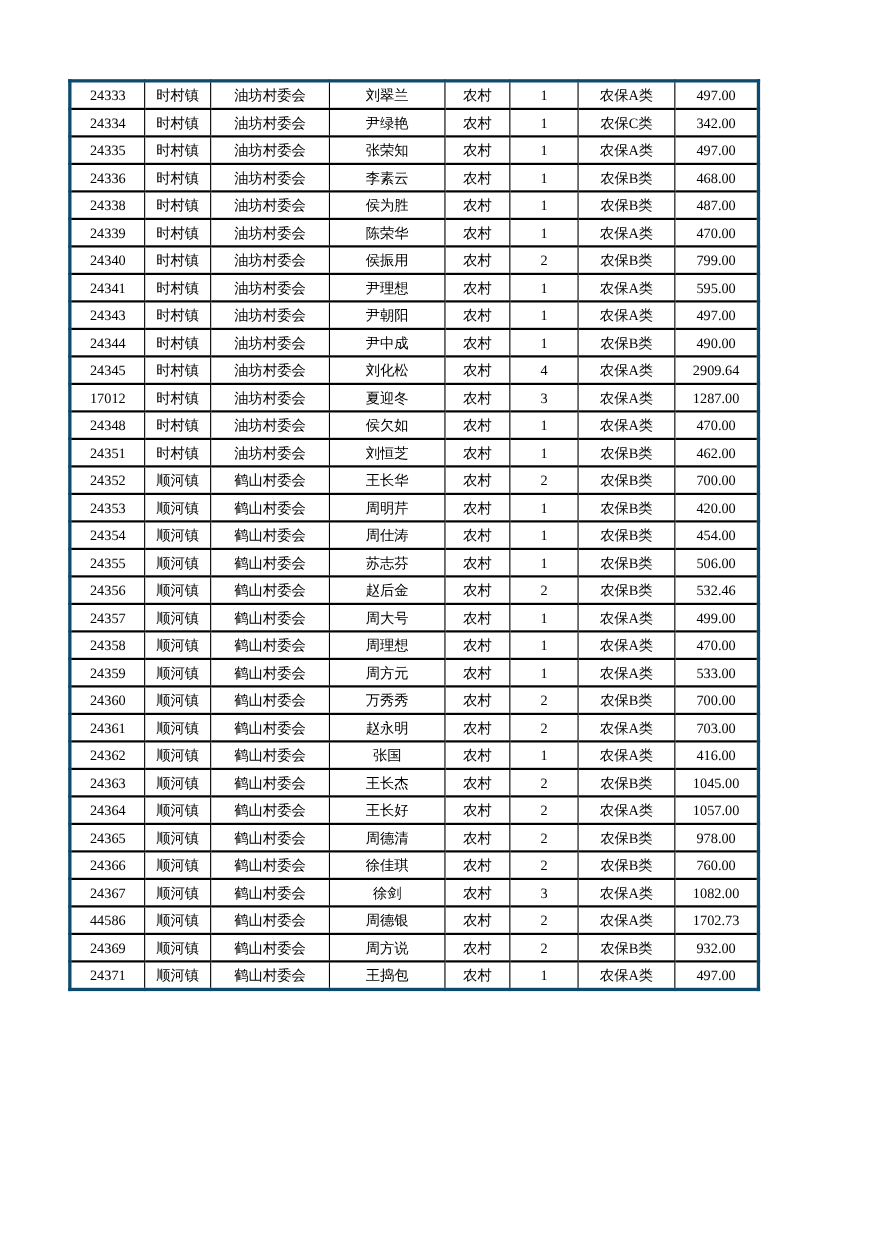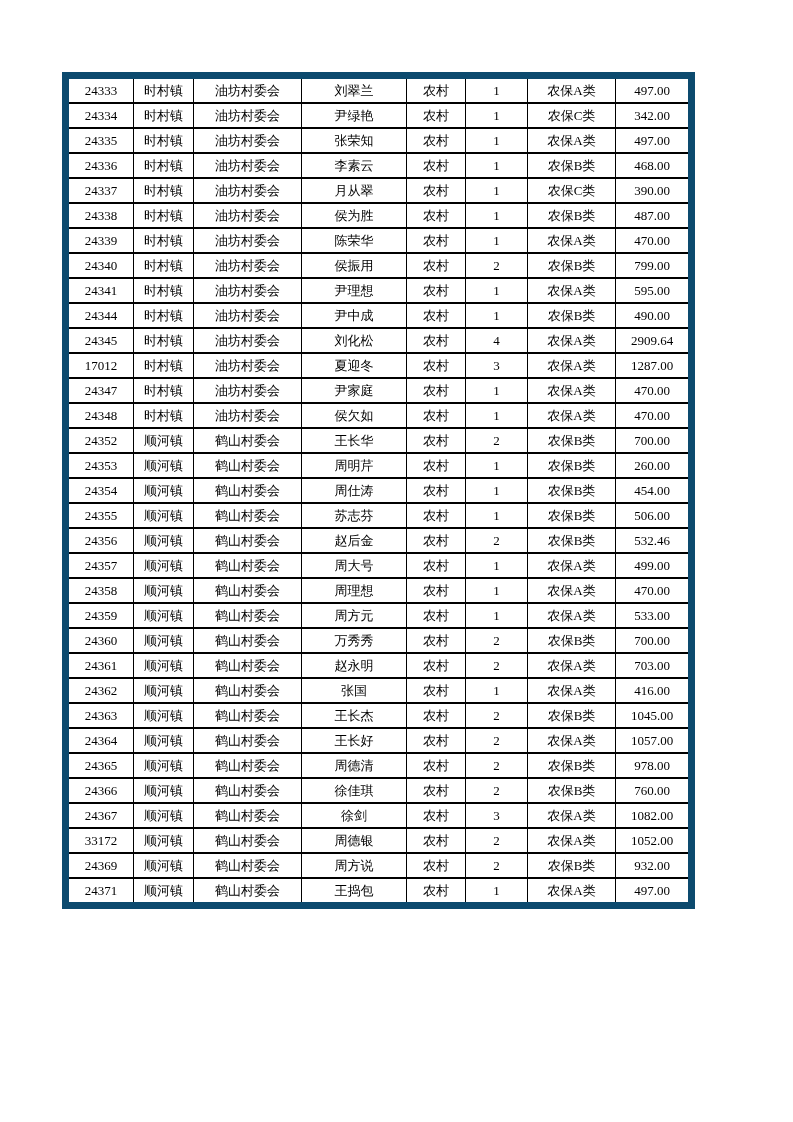--- a/index.html
+++ b/index.html
@@ -23,21 +23,21 @@
     background: #ffffff;
     overflow: hidden;
   }
   table.data-table {
     position: absolute;
     left: 62px;
     top: 72px;
     width: 626px;
     border-collapse: collapse;
     table-layout: fixed;
-    border: 7px solid #0c4a6e;
+    border: 3px solid #0c4a6e;
   }
   table.data-table td {
     border: solid #000000;
     border-width: 2px 1px; 
     height: 23px;
     padding: 0 2px;
     font-size: 13px;
     line-height: 23px;
     text-align: center;
     vertical-align: middle;
@@ -107,30 +107,20 @@
     <td>24336</td>
     <td>时村镇</td>
     <td>油坊村委会</td>
     <td>李素云</td>
     <td>农村</td>
     <td>1</td>
     <td>农保B类</td>
     <td>468.00</td>
   </tr>
 
-  <tr>
-    <td>24337</td>
-    <td>时村镇</td>
-    <td>油坊村委会</td>
-    <td>月从翠</td>
-    <td>农村</td>
-    <td>1</td>
-    <td>农保C类</td>
-    <td>390.00</td>
-  </tr>
 
   <tr>
     <td>24338</td>
     <td>时村镇</td>
     <td>油坊村委会</td>
     <td>侯为胜</td>
     <td>农村</td>
     <td>1</td>
     <td>农保B类</td>
     <td>487.00</td>
@@ -163,20 +153,30 @@
     <td>时村镇</td>
     <td>油坊村委会</td>
     <td>尹理想</td>
     <td>农村</td>
     <td>1</td>
     <td>农保A类</td>
     <td>595.00</td>
   </tr>
 
 
+  <tr>
+    <td>24343</td>
+    <td>时村镇</td>
+    <td>油坊村委会</td>
+    <td>尹朝阳</td>
+    <td>农村</td>
+    <td>1</td>
+    <td>农保A类</td>
+    <td>497.00</td>
+  </tr>
 
   <tr>
     <td>24344</td>
     <td>时村镇</td>
     <td>油坊村委会</td>
     <td>尹中成</td>
     <td>农村</td>
     <td>1</td>
     <td>农保B类</td>
     <td>490.00</td>
@@ -197,145 +197,145 @@
     <td>17012</td>
     <td>时村镇</td>
     <td>油坊村委会</td>
     <td>夏迎冬</td>
     <td>农村</td>
     <td>3</td>
     <td>农保A类</td>
     <td>1287.00</td>
   </tr>
 
-  <tr>
-    <td>24347</td>
-    <td>时村镇</td>
-    <td>油坊村委会</td>
-    <td>尹家庭</td>
+
+  <tr>
+    <td>24348</td>
+    <td>时村镇</td>
+    <td>油坊村委会</td>
+    <td>侯欠如</td>
     <td>农村</td>
     <td>1</td>
     <td>农保A类</td>
     <td>470.00</td>
   </tr>
 
-  <tr>
-    <td>24348</td>
-    <td>时村镇</td>
-    <td>油坊村委会</td>
-    <td>侯欠如</td>
+
+
+  <tr>
+    <td>24351</td>
+    <td>时村镇</td>
+    <td>油坊村委会</td>
+    <td>刘恒芝</td>
+    <td>农村</td>
+    <td>1</td>
+    <td>农保B类</td>
+    <td>462.00</td>
+  </tr>
+
+  <tr>
+    <td>24352</td>
+    <td>顺河镇</td>
+    <td>鹤山村委会</td>
+    <td>王长华</td>
+    <td>农村</td>
+    <td>2</td>
+    <td>农保B类</td>
+    <td>700.00</td>
+  </tr>
+
+  <tr>
+    <td>24353</td>
+    <td>顺河镇</td>
+    <td>鹤山村委会</td>
+    <td>周明芹</td>
+    <td>农村</td>
+    <td>1</td>
+    <td>农保B类</td>
+    <td>420.00</td>
+  </tr>
+
+  <tr>
+    <td>24354</td>
+    <td>顺河镇</td>
+    <td>鹤山村委会</td>
+    <td>周仕涛</td>
+    <td>农村</td>
+    <td>1</td>
+    <td>农保B类</td>
+    <td>454.00</td>
+  </tr>
+
+  <tr>
+    <td>24355</td>
+    <td>顺河镇</td>
+    <td>鹤山村委会</td>
+    <td>苏志芬</td>
+    <td>农村</td>
+    <td>1</td>
+    <td>农保B类</td>
+    <td>506.00</td>
+  </tr>
+
+  <tr>
+    <td>24356</td>
+    <td>顺河镇</td>
+    <td>鹤山村委会</td>
+    <td>赵后金</td>
+    <td>农村</td>
+    <td>2</td>
+    <td>农保B类</td>
+    <td>532.46</td>
+  </tr>
+
+  <tr>
+    <td>24357</td>
+    <td>顺河镇</td>
+    <td>鹤山村委会</td>
+    <td>周大号</td>
+    <td>农村</td>
+    <td>1</td>
+    <td>农保A类</td>
+    <td>499.00</td>
+  </tr>
+
+  <tr>
+    <td>24358</td>
+    <td>顺河镇</td>
+    <td>鹤山村委会</td>
+    <td>周理想</td>
     <td>农村</td>
     <td>1</td>
     <td>农保A类</td>
     <td>470.00</td>
   </tr>
 
-
-
-
-  <tr>
-    <td>24352</td>
-    <td>顺河镇</td>
-    <td>鹤山村委会</td>
-    <td>王长华</td>
+  <tr>
+    <td>24359</td>
+    <td>顺河镇</td>
+    <td>鹤山村委会</td>
+    <td>周方元</td>
+    <td>农村</td>
+    <td>1</td>
+    <td>农保A类</td>
+    <td>533.00</td>
+  </tr>
+
+  <tr>
+    <td>24360</td>
+    <td>顺河镇</td>
+    <td>鹤山村委会</td>
+    <td>万秀秀</td>
     <td>农村</td>
     <td>2</td>
     <td>农保B类</td>
     <td>700.00</td>
   </tr>
 
   <tr>
-    <td>24353</td>
-    <td>顺河镇</td>
-    <td>鹤山村委会</td>
-    <td>周明芹</td>
-    <td>农村</td>
-    <td>1</td>
-    <td>农保B类</td>
-    <td>260.00</td>
-  </tr>
-
-  <tr>
-    <td>24354</td>
-    <td>顺河镇</td>
-    <td>鹤山村委会</td>
-    <td>周仕涛</td>
-    <td>农村</td>
-    <td>1</td>
-    <td>农保B类</td>
-    <td>454.00</td>
-  </tr>
-
-  <tr>
-    <td>24355</td>
-    <td>顺河镇</td>
-    <td>鹤山村委会</td>
-    <td>苏志芬</td>
-    <td>农村</td>
-    <td>1</td>
-    <td>农保B类</td>
-    <td>506.00</td>
-  </tr>
-
-  <tr>
-    <td>24356</td>
-    <td>顺河镇</td>
-    <td>鹤山村委会</td>
-    <td>赵后金</td>
-    <td>农村</td>
-    <td>2</td>
-    <td>农保B类</td>
-    <td>532.46</td>
-  </tr>
-
-  <tr>
-    <td>24357</td>
-    <td>顺河镇</td>
-    <td>鹤山村委会</td>
-    <td>周大号</td>
-    <td>农村</td>
-    <td>1</td>
-    <td>农保A类</td>
-    <td>499.00</td>
-  </tr>
-
-  <tr>
-    <td>24358</td>
-    <td>顺河镇</td>
-    <td>鹤山村委会</td>
-    <td>周理想</td>
-    <td>农村</td>
-    <td>1</td>
-    <td>农保A类</td>
-    <td>470.00</td>
-  </tr>
-
-  <tr>
-    <td>24359</td>
-    <td>顺河镇</td>
-    <td>鹤山村委会</td>
-    <td>周方元</td>
-    <td>农村</td>
-    <td>1</td>
-    <td>农保A类</td>
-    <td>533.00</td>
-  </tr>
-
-  <tr>
-    <td>24360</td>
-    <td>顺河镇</td>
-    <td>鹤山村委会</td>
-    <td>万秀秀</td>
-    <td>农村</td>
-    <td>2</td>
-    <td>农保B类</td>
-    <td>700.00</td>
-  </tr>
-
-  <tr>
     <td>24361</td>
     <td>顺河镇</td>
     <td>鹤山村委会</td>
     <td>赵永明</td>
     <td>农村</td>
     <td>2</td>
     <td>农保A类</td>
     <td>703.00</td>
   </tr>
 
@@ -399,28 +399,28 @@
     <td>顺河镇</td>
     <td>鹤山村委会</td>
     <td>徐剑</td>
     <td>农村</td>
     <td>3</td>
     <td>农保A类</td>
     <td>1082.00</td>
   </tr>
 
   <tr>
-    <td>33172</td>
+    <td>44586</td>
     <td>顺河镇</td>
     <td>鹤山村委会</td>
     <td>周德银</td>
     <td>农村</td>
     <td>2</td>
     <td>农保A类</td>
-    <td>1052.00</td>
+    <td>1702.73</td>
   </tr>
 
   <tr>
     <td>24369</td>
     <td>顺河镇</td>
     <td>鹤山村委会</td>
     <td>周方说</td>
     <td>农村</td>
     <td>2</td>
     <td>农保B类</td>

